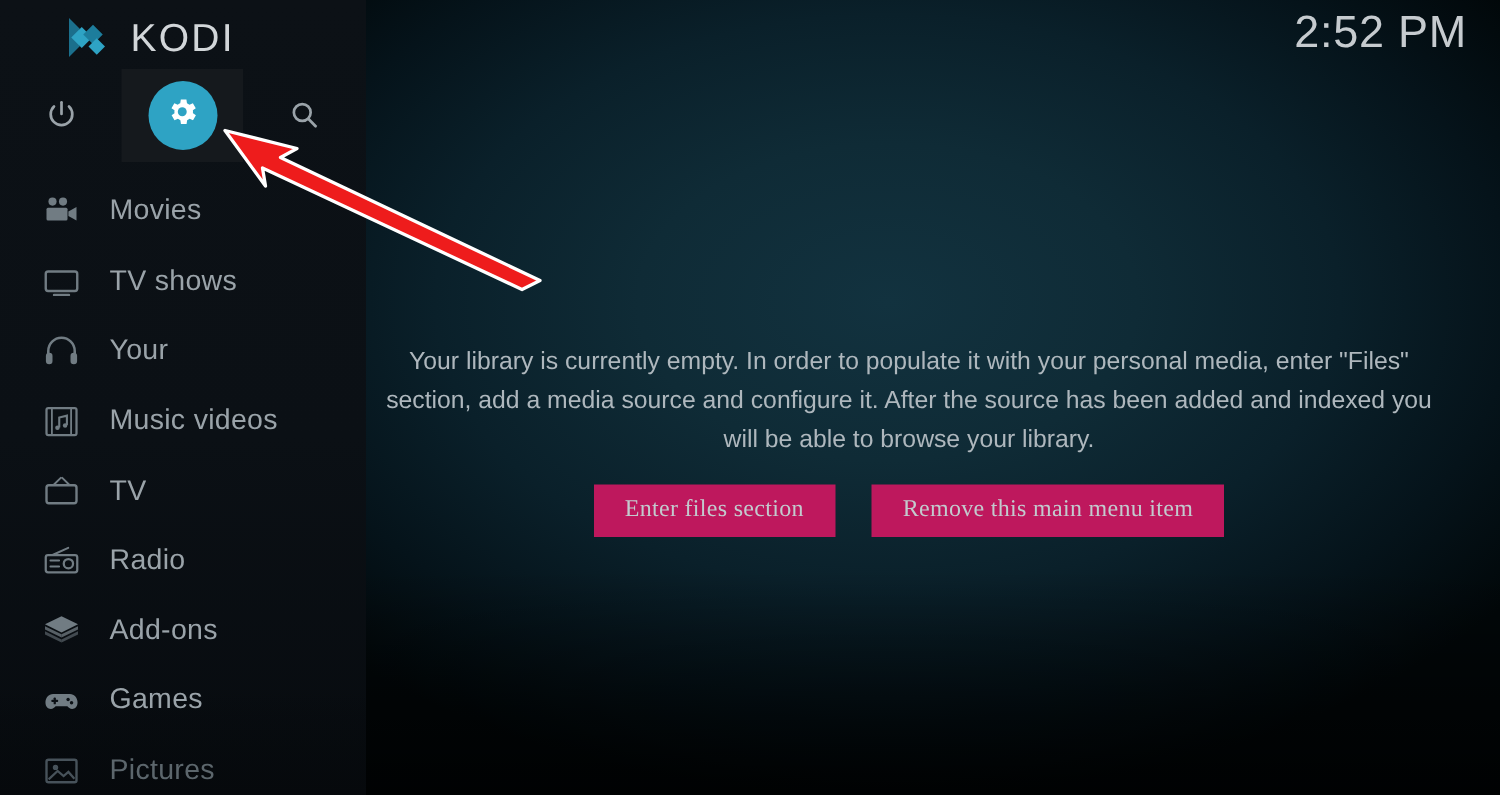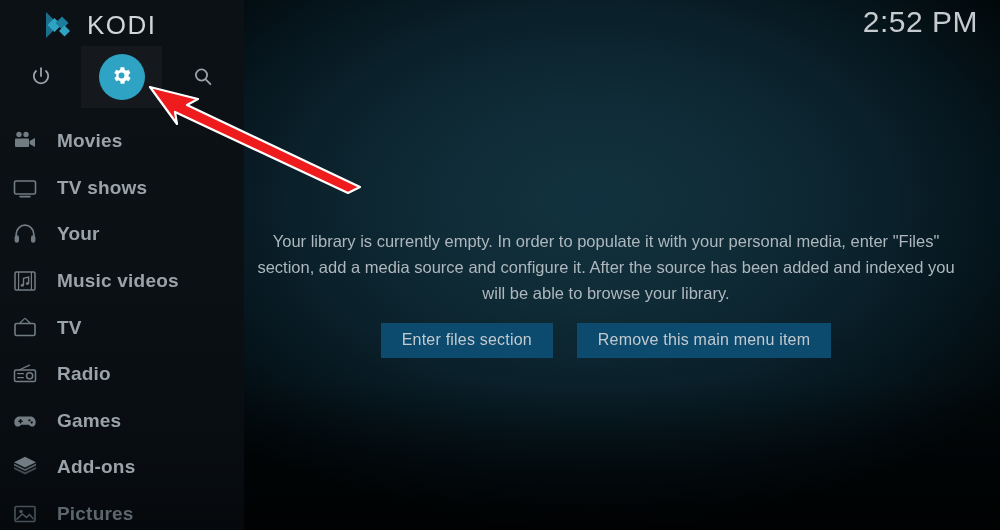--- a/index.html
+++ b/index.html
@@ -73,22 +73,21 @@
     display:flex; align-items:center; justify-content:center;
   }
 
   
   .menu {
     position:absolute; left:0; top:118px; width:244px; z-index:4;
   }
   .menu-item {
     height:46.6px;
     display:flex; align-items:center;
-    padding-left:2px;
-    font-weight:bold;
+    padding-left:18px;
   }
   .menu-icon {
     width:46px; min-width:46px;
     display:flex; align-items:center; justify-content:center;
     color:#717c83;
   }
   .menu-icon svg { display:block; }
   .menu-label {
     margin-left:9px;
     font-size:19px;
@@ -114,25 +113,25 @@
   .empty-text {
     font-size:16.5px; line-height:26px;
     color:#aeb7bd;
     padding:0 8px;
   }
   .empty-buttons {
     margin-top:17px;
     display:flex; justify-content:center; gap:24px;
   }
   .ebtn {
-    background:#0c4a6e;
+    background:#be185d;
     border:none;
     color:#c3cace;
     font-size:16px;
-    font-family:Liberation Sans, sans-serif;
+    font-family:Liberation Serif, serif;
     padding:8px 21px 9px;
     letter-spacing:.2px;
     white-space:nowrap;
   }
 
   
   .arrow-layer {
     position:absolute; left:0; top:0; width:1000px; height:530px;
     z-index:20; pointer-events:none;
   }
@@ -261,41 +260,41 @@
           <circle cx="17.6" cy="14.8" r="3.1"></circle>
           <path d="M5.6 12.6 L11.4 12.6 M5.6 16.6 L11.4 16.6" stroke-linecap="round" stroke-width="1.3"></path>
         </svg>
       </span>
       <span class="menu-label">Radio</span>
     </div>
 
     <div class="menu-item">
       <span class="menu-icon">
         <svg width="26" height="26" viewBox="0 0 26 26" fill="currentColor">
+          <polygon points="13,2.8 24,8.2 13,13.6 2,8.2"></polygon>
+          <polygon points="13,14.9 24,9.5 24,11.6 13,17" opacity=".75"></polygon>
+          <polygon points="13,14.9 2,9.5 2,11.6 13,17" opacity=".75"></polygon>
+          <polygon points="13,18.3 24,12.9 24,15 13,20.4" opacity=".55"></polygon>
+          <polygon points="13,18.3 2,12.9 2,15 13,20.4" opacity=".55"></polygon>
+        </svg>
+      </span>
+      <span class="menu-label">Add-ons</span>
+    </div>
+
+    <div class="menu-item">
+      <span class="menu-icon">
+        <svg width="26" height="26" viewBox="0 0 26 26" fill="currentColor">
           <path d="M7.4 8.6h11.2c3 0 5.1 2.6 5.1 5.6s-1.6 4.4-3.6 4.4c-1.5 0-2.3-.9-3.2-1.8h-7.8c-.9.9-1.7 1.8-3.2 1.8-2 0-3.6-1.4-3.6-4.4s2.1-5.6 5.1-5.6z"></path>
           <rect x="6.2" y="12.5" width="4.6" height="1.5" rx=".6" fill="#0c1116"></rect>
           <rect x="7.75" y="10.95" width="1.5" height="4.6" rx=".6" fill="#0c1116"></rect>
           <circle cx="17.4" cy="12.3" r="1.15" fill="#0c1116"></circle>
           <circle cx="19.7" cy="14.5" r="1.15" fill="#0c1116"></circle>
         </svg>
       </span>
       <span class="menu-label">Games</span>
-    </div>
-
-    <div class="menu-item">
-      <span class="menu-icon">
-        <svg width="26" height="26" viewBox="0 0 26 26" fill="currentColor">
-          <polygon points="13,2.8 24,8.2 13,13.6 2,8.2"></polygon>
-          <polygon points="13,14.9 24,9.5 24,11.6 13,17" opacity=".75"></polygon>
-          <polygon points="13,14.9 2,9.5 2,11.6 13,17" opacity=".75"></polygon>
-          <polygon points="13,18.3 24,12.9 24,15 13,20.4" opacity=".55"></polygon>
-          <polygon points="13,18.3 2,12.9 2,15 13,20.4" opacity=".55"></polygon>
-        </svg>
-      </span>
-      <span class="menu-label">Add-ons</span>
     </div>
 
     <div class="menu-item dim">
       <span class="menu-icon">
         <svg width="26" height="26" viewBox="0 0 26 26" fill="none" stroke="currentColor" stroke-width="1.6">
           <rect x="3" y="5.5" width="20" height="15" rx="1.4"></rect>
           <circle cx="9" cy="10.6" r="1.8" fill="currentColor" stroke="none"></circle>
           <path d="M4.4 18.6 L10.4 13 L14.4 16.4 L17.6 13.6 L21.6 18.2" stroke-width="1.5" fill="none"></path>
         </svg>
       </span>

